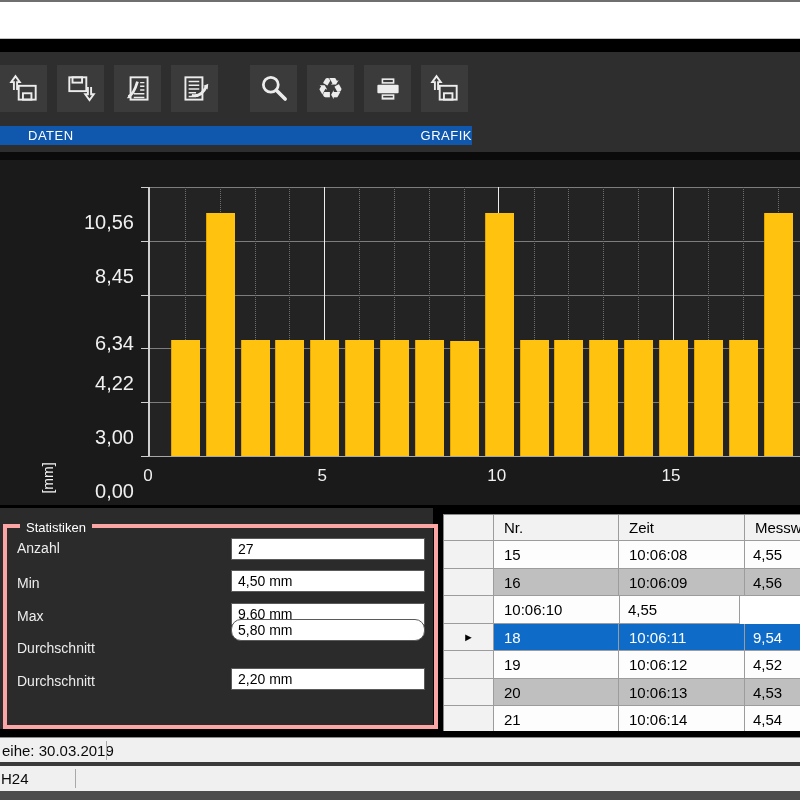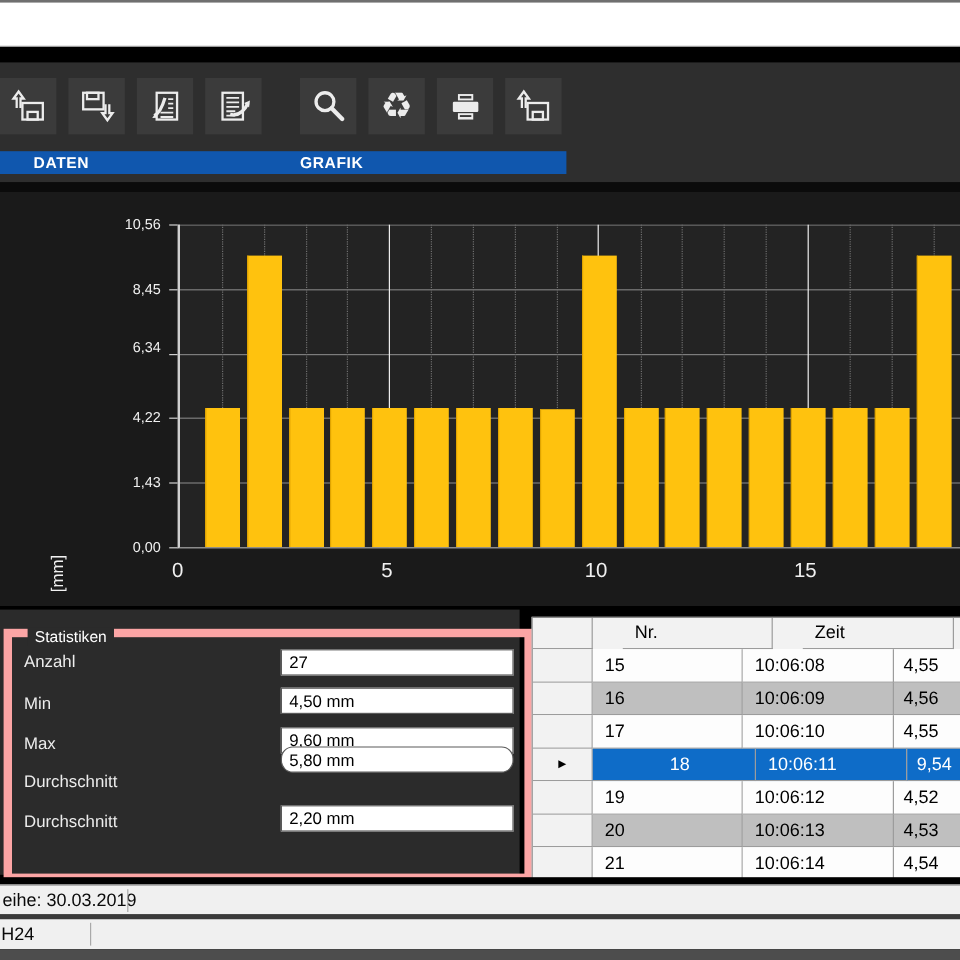--- a/index.html
+++ b/index.html
@@ -14,54 +14,54 @@
   .topline{left:0;top:0;width:800px;height:2px;background:#6f6f6f;}
   .titlebar{left:0;top:2px;width:800px;height:37px;background:#ffffff;border-bottom:1px solid #c2c2c2;}
   .band1{left:0;top:39px;width:800px;height:13px;background:#000;}
 
   
   .toolbar{left:0;top:52px;width:800px;height:100px;background:#2e2e2e;}
   .tool-btn{position:absolute;top:13px;width:47px;height:47px;background:#3b3b3b;display:flex;align-items:center;justify-content:center;}
   .tool-btn svg{display:block;}
   .glyph-icon{font-family:"DejaVu Sans", sans-serif;font-size:30px;color:#ececec;line-height:1;}
   .grp-label{position:absolute;top:74px;height:19px;background:#1057ae;color:#fff;
-    font-size:13px;font-weight:bold;line-height:19px;letter-spacing:.5px;}
+    font-size:13px;font-weight:normal;line-height:19px;letter-spacing:.5px;}
   .grp-daten{left:0;width:222px;padding-left:28px;}
-  .grp-grafik{left:250px;width:222px;text-align:left;}
+  .grp-grafik{left:250px;width:222px;text-align:right;}
   .band2{left:0;top:152px;width:800px;height:8px;background:#0b0b0b;}
 
   
   .chart{left:0;top:160px;width:800px;height:345px;background:#1a1a1a;}
   .plot{position:absolute;left:148px;top:27px;width:652px;height:269px;background:#232323;
     border-left:2px solid #cfcfcf;border-bottom:1px solid #a8a8a8;overflow:hidden;}
   .hgrid{position:absolute;left:0;width:652px;height:1px;background:#7d7d7d;}
   .vminor{position:absolute;top:0;height:269px;width:0;border-left:1px dotted #6e6e6e;}
   .vmajor{position:absolute;top:0;height:269px;width:1px;background:#ededed;}
   .bar{position:absolute;bottom:0;width:28px;background:#ffc20e;border-left:1px solid #e0a400;}
   .yaxis{position:absolute;left:0;top:27px;width:140px;height:269px;}
-  .ytick{position:absolute;right:6px;height:20px;line-height:20px;color:#f0f0f0;font-size:12px;}
+  .ytick{position:absolute;right:6px;height:20px;line-height:20px;color:#f0f0f0;font-size:20px;margin-top:35px;}
   .ymark{position:absolute;left:141px;width:7px;height:1px;background:#cfcfcf;}
   .xtick{position:absolute;top:306px;transform:translateX(-50%);color:#f0f0f0;font-size:17px;}
   .yunit{position:absolute;left:20px;top:290px;width:56px;height:56px;display:flex;align-items:center;justify-content:center;}
   .yunit span{transform:rotate(-90deg);color:#f2f2f2;font-size:14px;white-space:nowrap;}
 
   
   .lower{left:0;top:505px;width:800px;height:232px;background:#000;}
   .stats-bg{position:absolute;left:0;top:3px;width:433px;height:221px;background:#2b2b2b;}
-  .groupbox{position:absolute;left:3px;top:16px;width:427px;height:197px;border:7px solid #fca5a5;}
+  .groupbox{position:absolute;left:3px;top:16px;width:427px;height:197px;border:4px solid #fca5a5;}
   .legend{position:absolute;left:13px;top:-8px;background:#2b2b2b;padding:0 6px;color:#fff;font-size:13px;line-height:15px;}
   .stat-label{position:absolute;left:10px;height:20px;line-height:20px;color:#ededed;font-size:14px;}
   .stat-input{position:absolute;left:224px;width:186px;height:20px;background:#fff;color:#000;
     border:1px solid #5a5a5a;font-family:"Liberation Sans",sans-serif;font-size:14px;padding:0 0 0 6px;}
 
   
   .table-wrap{position:absolute;left:443px;top:9px;width:357px;height:217px;background:#fff;
     border:1px solid #8a8a8a;overflow:hidden;}
   .thead,.trow{display:flex;}
-  .thead{height:26px;background:#f2f2f2;gap:25px;}
+  .thead{height:26px;background:#f2f2f2;}
   .th,.td{flex:none;box-sizing:border-box;border-right:1px solid #9c9c9c;border-bottom:1px solid #9c9c9c;
     overflow:hidden;white-space:nowrap;color:#000;}
   .th{height:26px;line-height:26px;font-size:15px;padding-left:10px;background:#f2f2f2;}
   .td{height:27.5px;line-height:27.5px;font-size:15px;padding-left:10px;background:#fdfdfd;}
   .th.rowhdr,.td.rowhdr{padding-left:0;text-align:center;background:#f2f2f2;}
   .trow.alt .td{background:#bfbfbf;}
   .trow.alt .td.rowhdr{background:#f2f2f2;}
   .trow.sel .td{background:#0e6cc8;color:#fff;}
   .trow.sel .td.rowhdr{background:#f2f2f2;color:#000;font-size:11px;}
 
@@ -155,23 +155,23 @@
   <div class="grp-label grp-grafik">GRAFIK</div>
 </div>
 <div class="abs band2"></div>
 
 <div class="abs chart">
   <div class="yunit">
       <span>[mm]</span>
     </div>
   <div class="yaxis">
       <div class="ytick" style="top: 259px;">0,00</div>
-      <div class="ytick" style="top: 205.2px;">1,43</div>
+      <div class="ytick" style="top: 205.2px;">3,00</div>
       <div class="ytick" style="top: 151.4px;">4,22</div>
-      <div class="ytick" style="top: 92px;">6,34</div>
+      <div class="ytick" style="top: 111px;">6,34</div>
       <div class="ytick" style="top: 43.8px;">8,45</div>
       <div class="ytick" style="top: -10px;">10,56</div>
     </div>
   <div class="plot">
       <div class="hgrid" style="top: 215.2px;"></div>
       <div class="hgrid" style="top: 161.4px;"></div>
       <div class="hgrid" style="top: 107.6px;"></div>
       <div class="hgrid" style="top: 53.8px;"></div>
       <div class="hgrid" style="top: 0px;"></div>
       <div class="vminor" style="left: 34.87px;"></div>
@@ -254,27 +254,26 @@
           <div class="td" style="width: 120px; padding-left: 8px;">4,55</div>
         </div>
         <div class="trow alt">
           <div class="td rowhdr" style="width: 50px;"></div>
           <div class="td" style="width: 125px;">16</div>
           <div class="td" style="width: 126px;">10:06:09</div>
           <div class="td" style="width: 120px; padding-left: 8px;">4,56</div>
         </div>
         <div class="trow">
           <div class="td rowhdr" style="width: 50px;"></div>
-          <div class="td" style="width: 125px;">17</div>
           <div class="td" style="width: 126px;">10:06:10</div>
           <div class="td" style="width: 120px; padding-left: 8px;">4,55</div>
         </div>
         <div class="trow sel">
           <div class="td rowhdr" style="width: 50px;">►</div>
-          <div class="td" style="width: 136px; text-align: center;">18</div>
+          <div class="td" style="width: 125px;">18</div>
           <div class="td" style="width: 126px;">10:06:11</div>
           <div class="td" style="width: 120px; padding-left: 8px;">9,54</div>
         </div>
         <div class="trow">
           <div class="td rowhdr" style="width: 50px;"></div>
           <div class="td" style="width: 125px;">19</div>
           <div class="td" style="width: 126px;">10:06:12</div>
           <div class="td" style="width: 120px; padding-left: 8px;">4,52</div>
         </div>
         <div class="trow alt">

